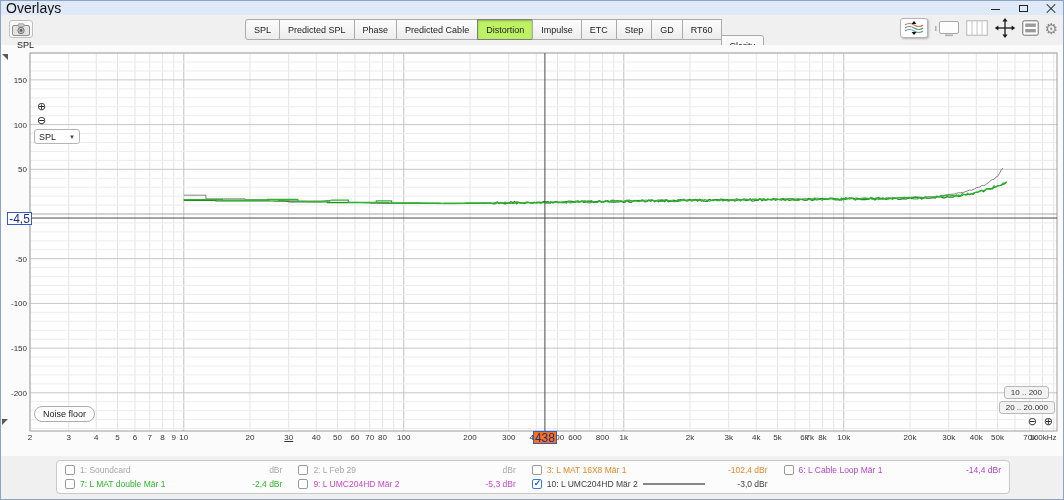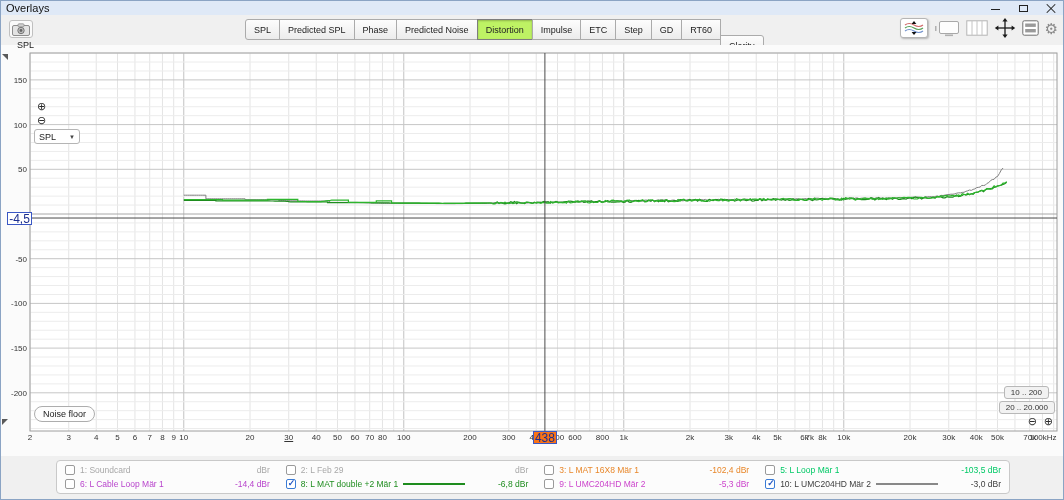--- a/index.html
+++ b/index.html
@@ -5,21 +5,21 @@
   * { margin:0; padding:0; box-sizing:border-box; }
   html,body { background:#ddd; }
   body { font-family:"Liberation Sans", sans-serif; }
   .window {
     position:relative; width:1064px; height:500px; overflow:hidden;
     background:#f0f0f0; border:1px solid #8ba4c4;
   }
   
   .titlebar {
     height:14px; background:#dfe9f7; display:flex; align-items:center;
-    font-size:11px; color:#111; padding-left:5px; position:relative;
+    font-size:14px; color:#111; padding-left:5px; position:relative;
   }
   .win-controls { position:absolute; right:6px; top:0; height:14px; display:flex; gap:17px; align-items:center; }
   .wc { width:11px; height:11px; position:relative; cursor:default; }
   .wc-min::after { content:""; position:absolute; left:1px; right:1px; top:6px; border-top:1px solid #222; }
   .wc-max::after { content:""; position:absolute; left:1px; right:1px; top:2px; bottom:2px; border:1px solid #222; }
   .wc-close::before,.wc-close::after { content:""; position:absolute; left:-1px; top:5px; width:12px; border-top:1px solid #222; }
   .wc-close::before{ transform:rotate(45deg);} .wc-close::after{ transform:rotate(-45deg);}
   
   .toolbar { height:30px; background:#f0f0f0; position:relative; }
   .camera-btn { position:absolute; left:8px; top:5px; width:24px; height:18px; background:#fafafa; border:1px solid #c0c0c0; border-radius:3px; display:flex; align-items:center; justify-content:center; }
@@ -96,21 +96,21 @@
         <rect x="6" y="0.8" width="6" height="3" rx="1" fill="#d0d0d0" stroke="#8e8e8e" stroke-width="0.8"></rect>
         <circle cx="9" cy="7.5" r="3.2" fill="#bdbdbd" stroke="#777"></circle>
         <circle cx="9" cy="7.5" r="1.4" fill="#666"></circle>
       </svg>
     </div>
 
     <div class="tabs">
         <div class="tab">SPL</div>
         <div class="tab">Predicted SPL</div>
         <div class="tab">Phase</div>
-        <div class="tab">Predicted Noise</div>
+        <div class="tab">Predicted Cable</div>
         <div class="tab selected">Distortion</div>
         <div class="tab">Impulse</div>
         <div class="tab">ETC</div>
         <div class="tab">Step</div>
         <div class="tab">GD</div>
         <div class="tab">RT60</div>
         <div class="tab">Clarity</div>
       </div>
 
     <div class="right-icons">
@@ -360,33 +360,27 @@
           <span class="lg-label" style="color: rgb(168, 168, 168);">2: L Feb 29</span>
           <span class="lg-val" style="color: rgb(168, 168, 168);">dBr</span>
         </div>
         <div class="lg-entry">
           <span class="cb"></span>
           <span class="lg-label" style="color: rgb(232, 135, 42);">3: L MAT 16X8 Mär 1</span>
           <span class="lg-val" style="color: rgb(232, 135, 42);">-102,4 dBr</span>
         </div>
         <div class="lg-entry">
           <span class="cb"></span>
-          <span class="lg-label" style="color: rgb(0, 201, 102);">5: L Loop Mär 1</span>
-          <span class="lg-val" style="color: rgb(0, 201, 102);">-103,5 dBr</span>
-        </div>
-        <div class="lg-entry">
-          <span class="cb"></span>
           <span class="lg-label" style="color: rgb(184, 68, 204);">6: L Cable Loop Mär 1</span>
           <span class="lg-val" style="color: rgb(184, 68, 204);">-14,4 dBr</span>
         </div>
         <div class="lg-entry">
-          <span class="cb checked"></span>
-          <span class="lg-label" style="color: rgb(30, 140, 30);">8: L MAT double +2 Mär 1</span>
-          <span class="lg-sample" style="border-top-color: rgb(30, 140, 30);"></span>
-          <span class="lg-val" style="color: rgb(30, 140, 30);">-6,8 dBr</span>
+          <span class="cb"></span>
+          <span class="lg-label" style="color: rgb(45, 181, 45);">7: L MAT double Mär 1</span>
+          <span class="lg-val" style="color: rgb(45, 181, 45);">-2,4 dBr</span>
         </div>
         <div class="lg-entry">
           <span class="cb"></span>
           <span class="lg-label" style="color: rgb(204, 68, 204);">9: L UMC204HD Mär 2</span>
           <span class="lg-val" style="color: rgb(204, 68, 204);">-5,3 dBr</span>
         </div>
         <div class="lg-entry">
           <span class="cb checked"></span>
           <span class="lg-label" style="color: rgb(61, 61, 61);">10: L UMC204HD Mär 2</span>
           <span class="lg-sample" style="border-top-color: rgb(136, 136, 136);"></span>

